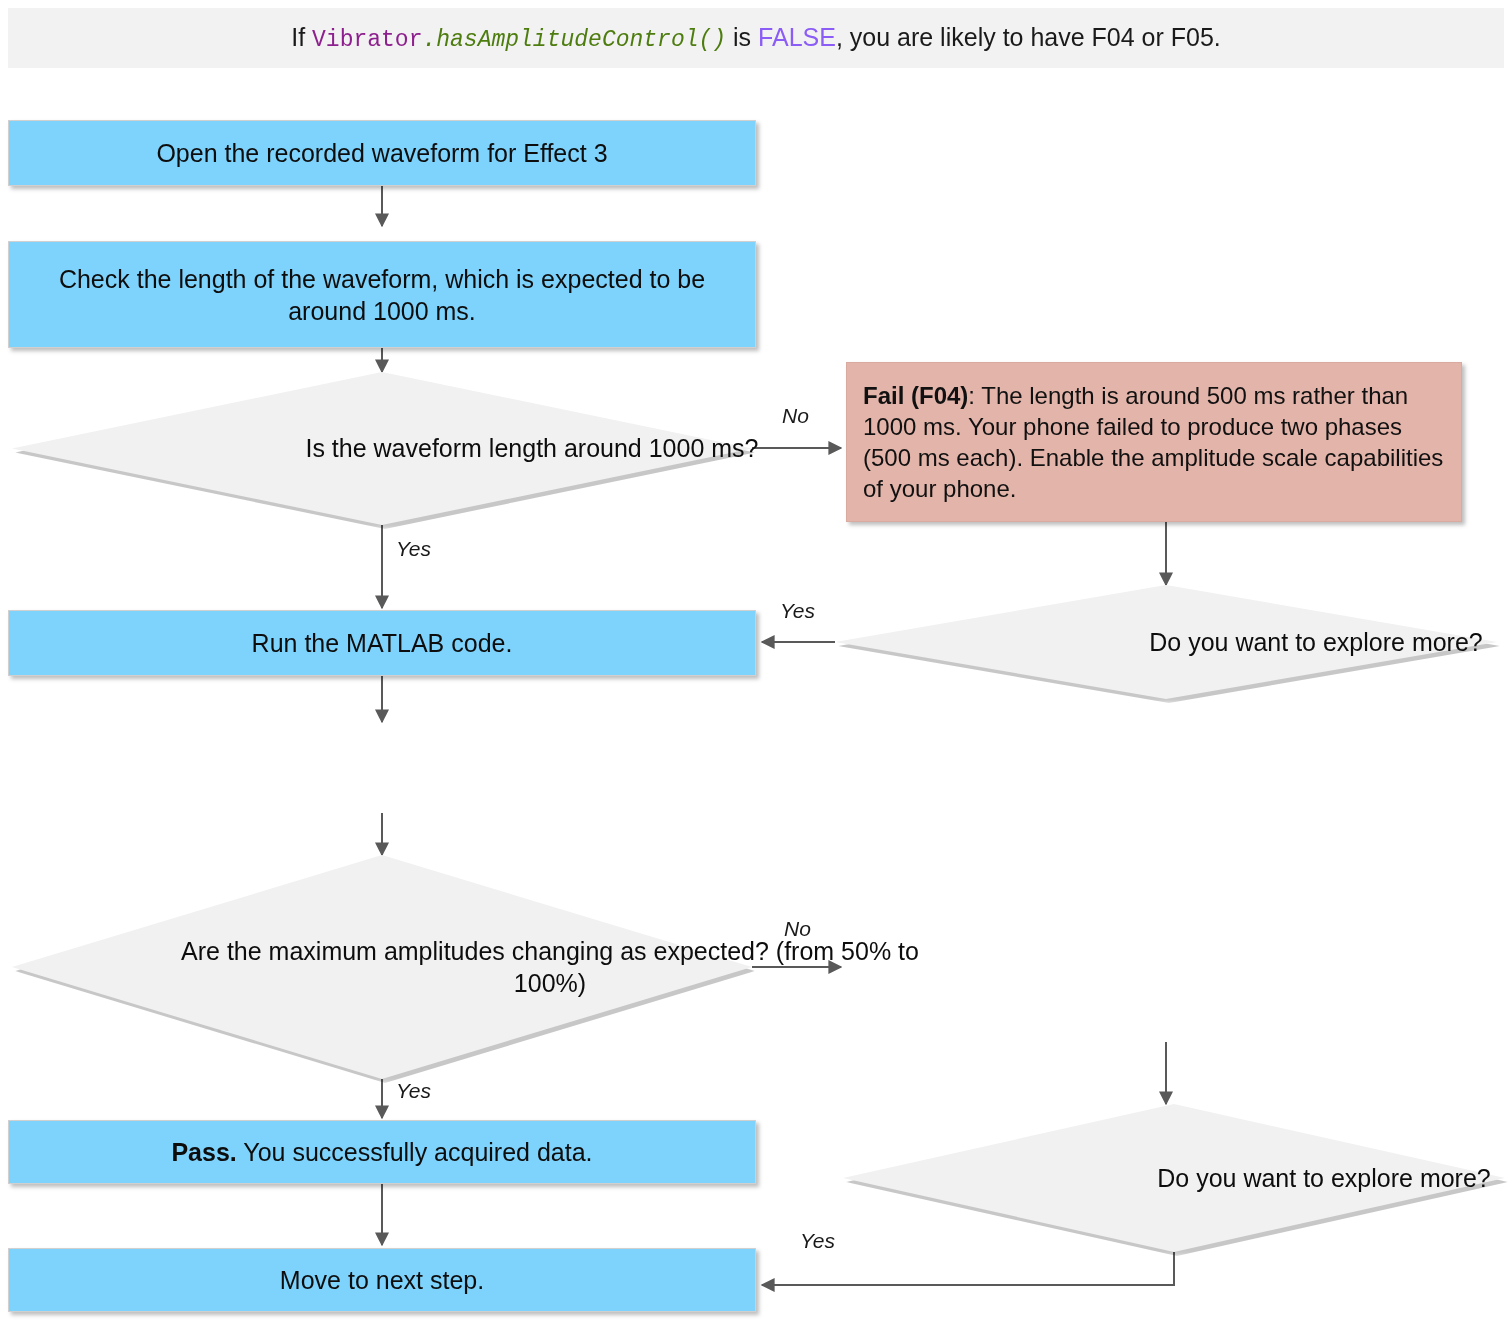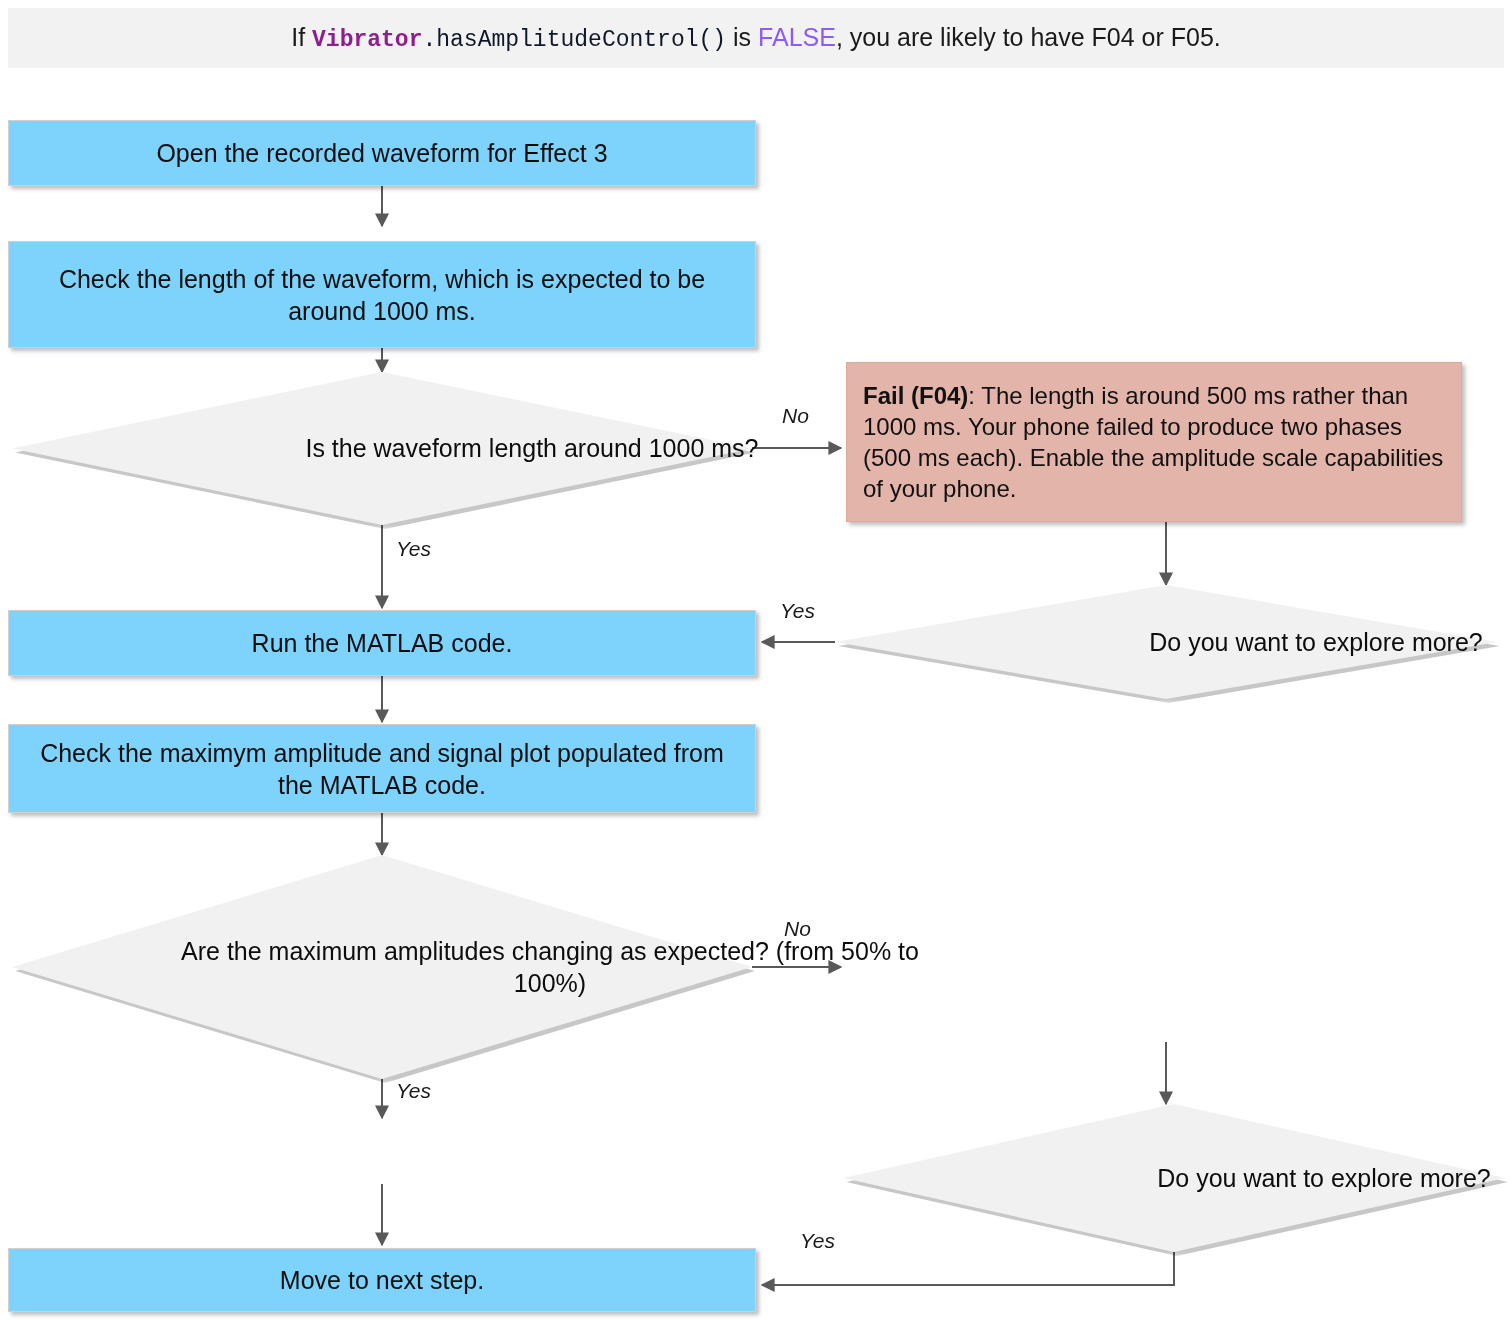--- a/index.html
+++ b/index.html
@@ -37,24 +37,25 @@
     color: #1a1a1a;
     white-space: nowrap;
     letter-spacing: 0px;
   }
   .mono {
     font-family: "Liberation Mono", "DejaVu Sans Mono", monospace;
     font-size: 23px;
   }
   .cls-name {
     color: #8e1f8e;
-    font-weight: bold;
+    font-weight: normal;
   }
   .method-name {
-    color: #0f172a;
+    color: #4d7c0f;
+    font-style: italic;
   }
   .false-kw {
     color: #8b5cf6;
     font-weight: normal;
   }
 
   
   .node {
     position: absolute;
     box-sizing: border-box;
@@ -201,28 +202,30 @@
   <div class="node proc" style="left:8px; top:228px; width:748px; height:107px;margin-top:13px;">Check the length of the waveform, which is expected to be around 1000 ms.</div>
 
   <div class="diamond-wrap" style="left:12px; top:372px; width:740px; height:153px;">
     <div class="diamond-shadow"></div>
     <div class="diamond-shape"></div>
     <div class="diamond-label" style="padding:0 150px;">Is the waveform length around 1000 ms?</div>
   </div>
 
   <div class="node proc" style="left:8px; top:610px; width:748px; height:66px;">Run the MATLAB code.</div>
 
-  <div class="node proc" style="left:8px; top:724px; width:748px; height:89px;">Check the maximym amplitude and signal plot populated from the MATLAB code.</div>
 
   <div class="diamond-wrap" style="left:12px; top:855px; width:740px; height:224px;">
     <div class="diamond-shadow"></div>
     <div class="diamond-shape"></div>
     <div class="diamond-label" style="padding:0 168px;">Are the maximum amplitudes changing as expected? (from 50% to 100%)</div>
   </div>
 
+  <div class="node proc" style="left:8px; top:1120px; width:748px; height:64px;">
+    <span><b>Pass.</b><span> You successfully acquired data.</span></span>
+  </div>
 
   <div class="node proc" style="left:8px; top:1248px; width:748px; height:64px;">Move to next step.</div>
 
   <div class="node fail" style="left:846px; top:362px; width:616px; height:160px;">
     <span><b>Fail (F04)</b><span>: The length is around 500 ms rather than 1000 ms. Your phone failed to produce two phases (500 ms each). Enable the amplitude scale capabilities of your phone.</span></span>
   </div>
 
   <div class="diamond-wrap" style="left:835px; top:585px; width:662px; height:114px;">
     <div class="diamond-shadow"></div>
     <div class="diamond-shape"></div>

